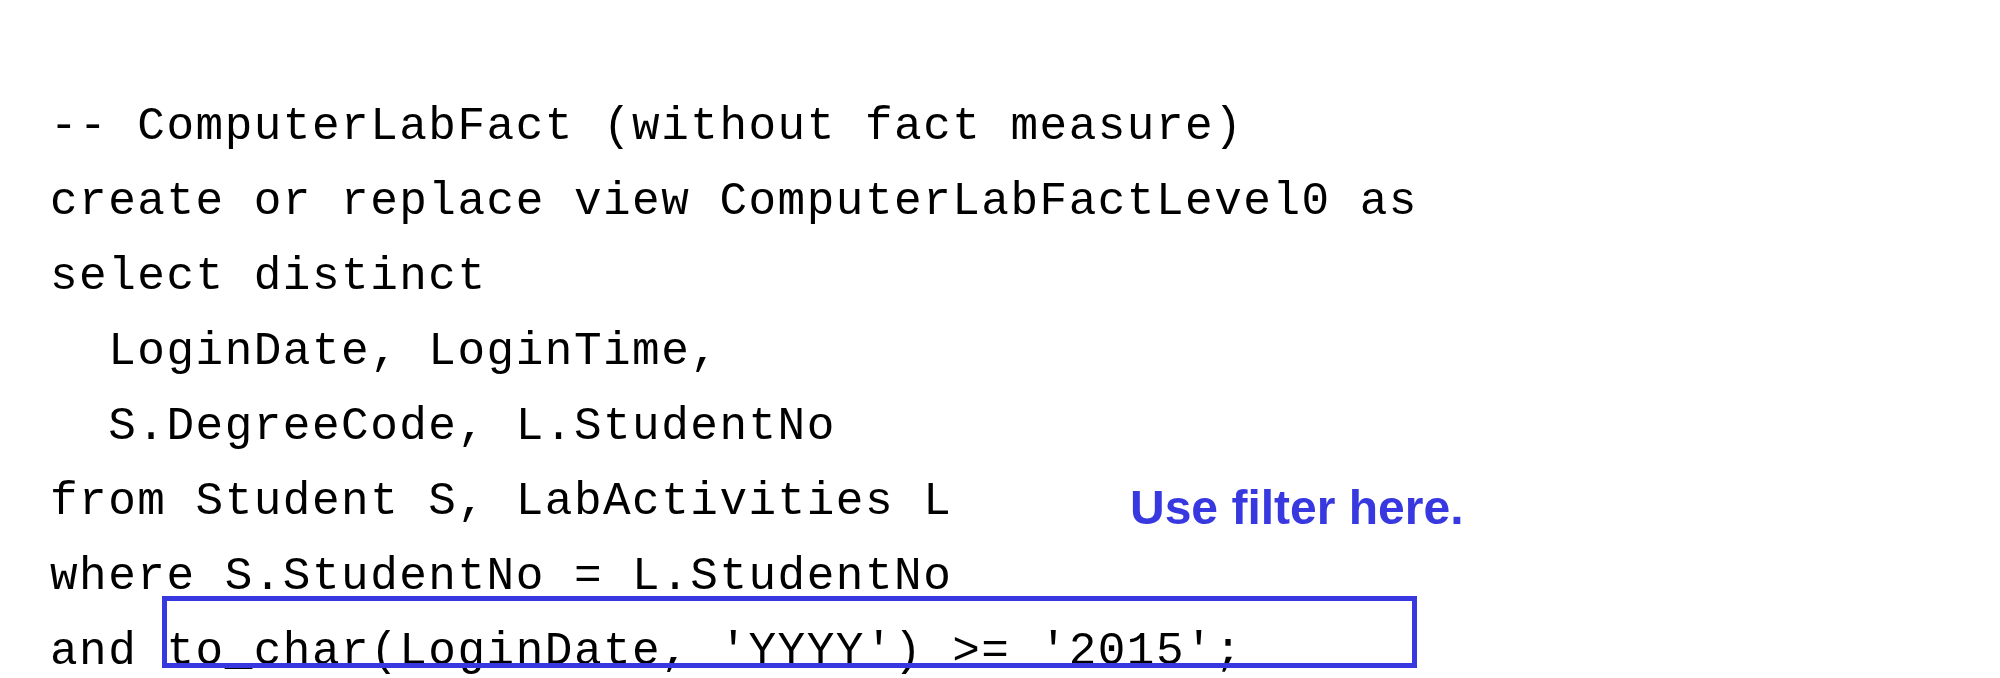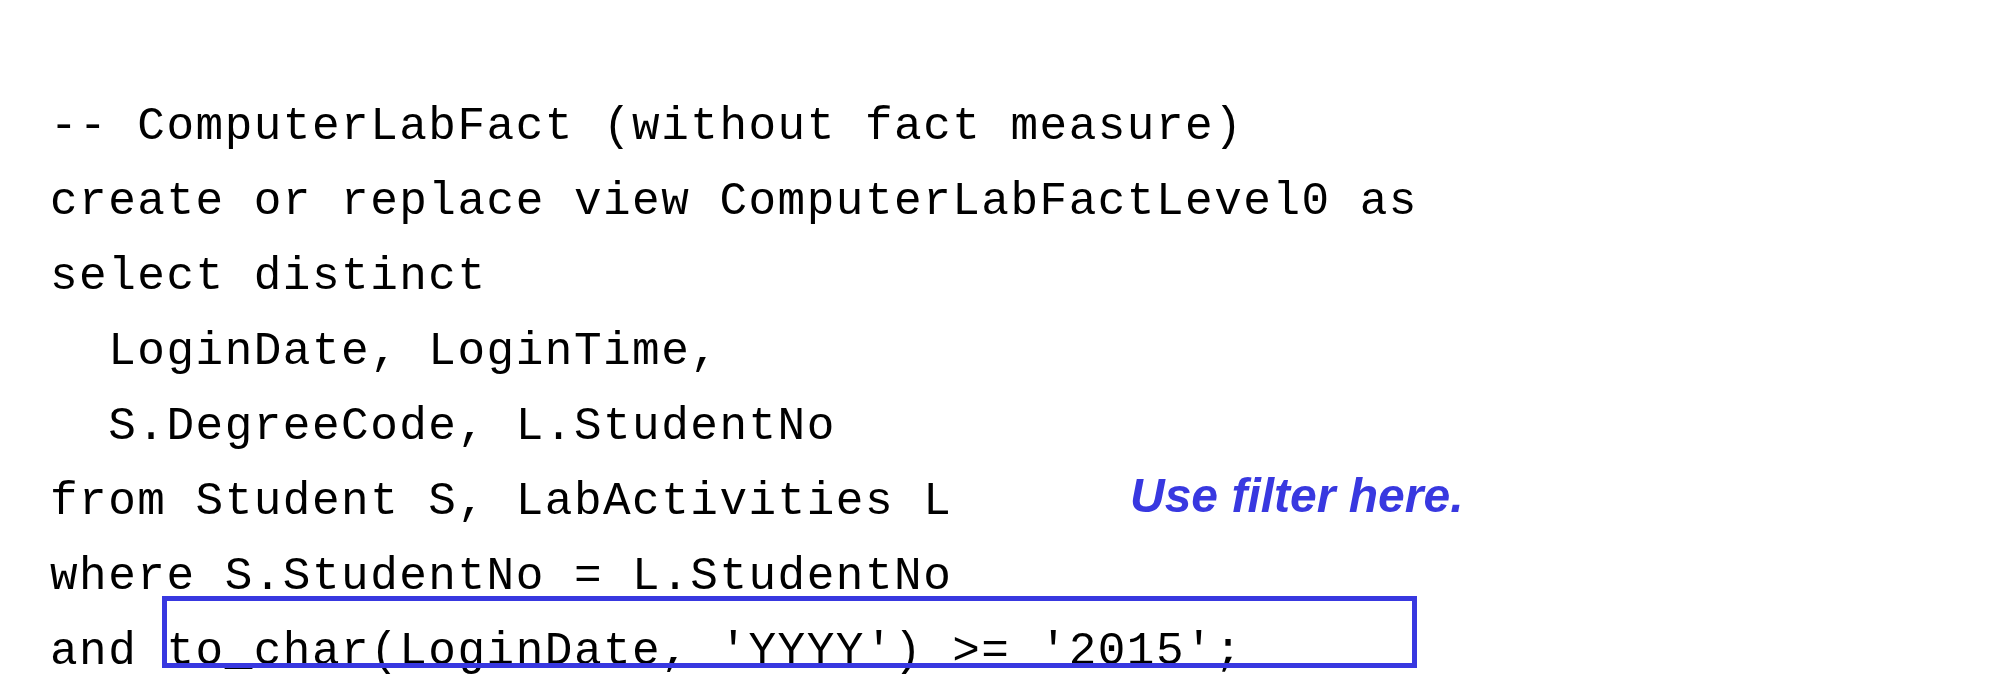--- a/index.html
+++ b/index.html
@@ -23,27 +23,26 @@
       color: #000000;
       white-space: pre;
       letter-spacing: 1.5px;
     }
     .code-line {
       display: block;
     }
     .annotation {
       position: absolute;
       left: 1130px;
-      top: 468px;
+      top: 480px;
       font-family: "Segoe UI", "Helvetica Neue", Arial, sans-serif;
       font-size: 48px;
       font-weight: 700;
       color: #3838e0;
       letter-spacing: 0px;
-      font-style: italic;
     }
     .highlight-box {
       position: absolute;
       left: 162px;
       top: 596px;
       width: 1255px;
       height: 72px;
       border: 5px solid #3838e0;
       pointer-events: none;
     }

